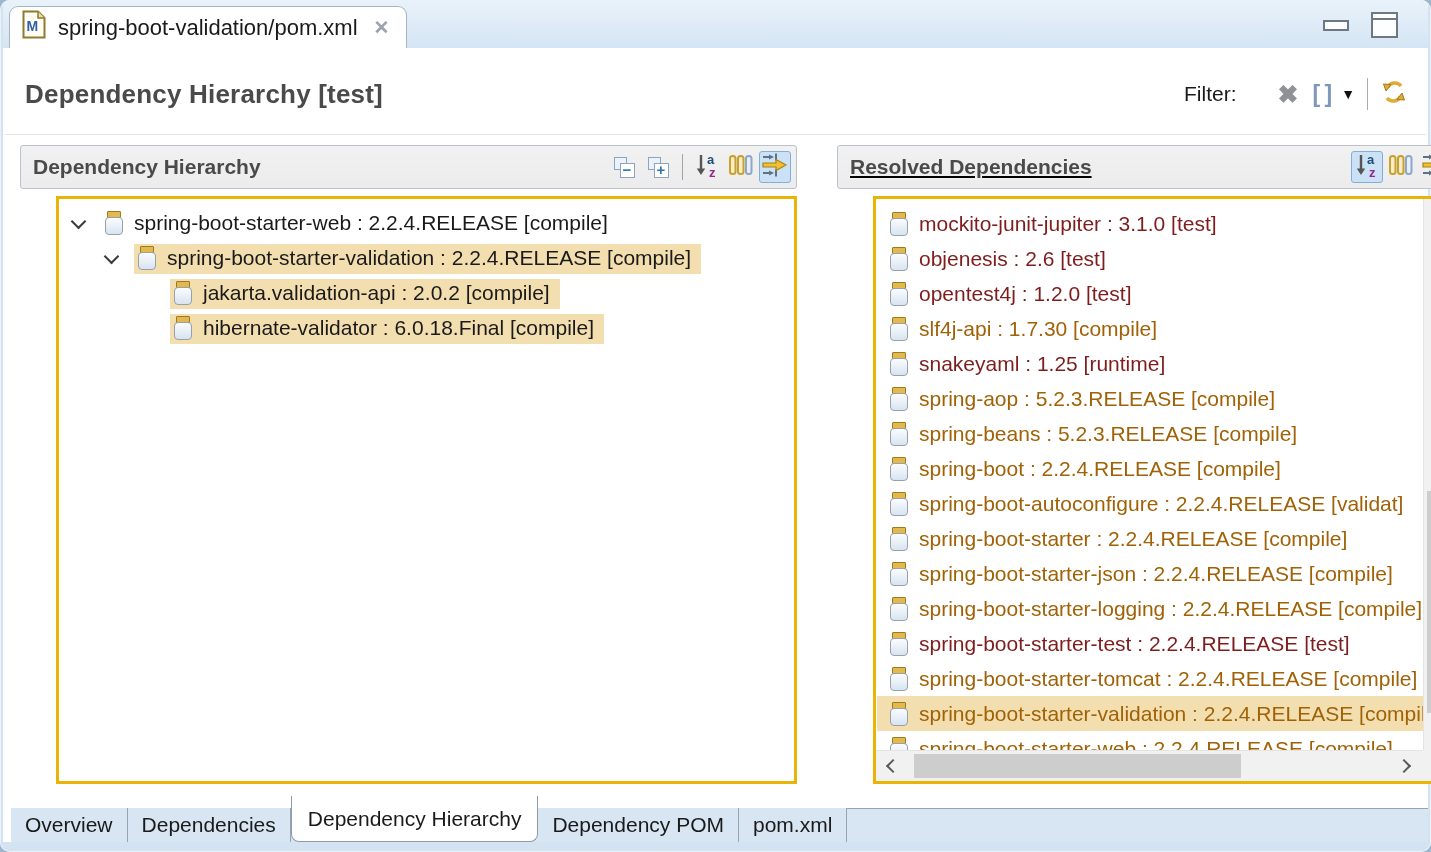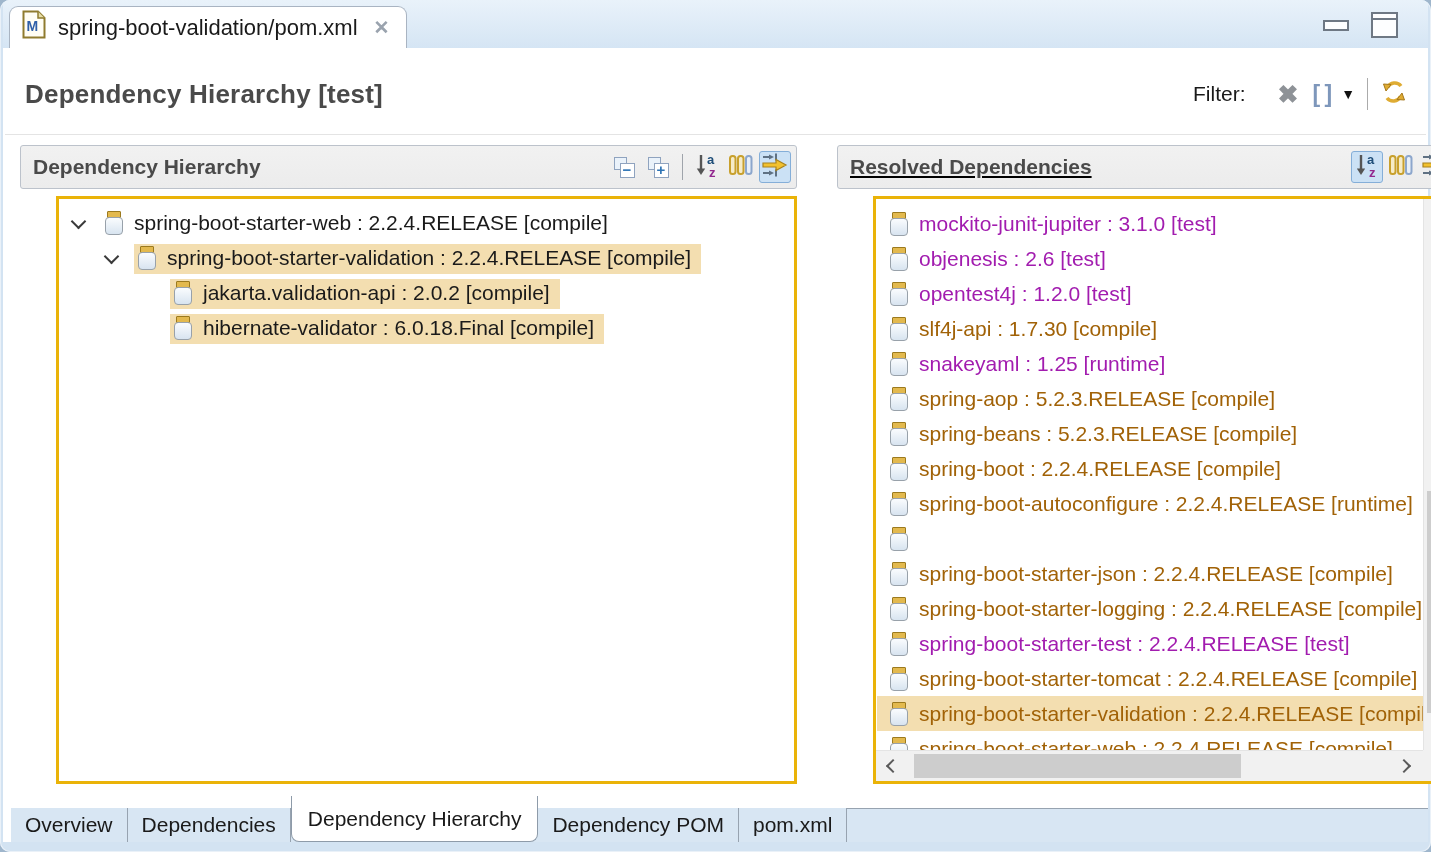--- a/index.html
+++ b/index.html
@@ -18,21 +18,21 @@
   .etab-close{font-size:19px;color:#9AA3AE;font-weight:bold;margin-left:4px;}
   .winbtns{position:absolute;right:30px;top:12px;display:flex;align-items:center;gap:22px;}
   .btn-min{width:26px;height:11px;background:#FDFEFF;border:2px solid #6E7884;}
   .btn-max{width:27px;height:26px;background:#FDFEFF;border:2px solid #6E7884;position:relative;}
   .btn-max::before{content:"";position:absolute;left:0;right:0;top:4px;border-top:2px solid #6E7884;}
   
   .body{flex:1;background:#FFFFFF;display:flex;flex-direction:column;min-height:0;}
   .form-header{height:86px;flex:none;display:flex;align-items:center;justify-content:space-between;
     padding:6px 20px 0 22px;}
   .page-title{font-size:26px;font-weight:bold;color:#4A4A4A;letter-spacing:.2px;}
-  .filter-group{display:flex;align-items:center;gap:16px;}
+  .filter-group{display:flex;align-items:center;gap:25px;}
   .filter-label{font-size:21px;color:#1A1A1A;}
   .filter-input{width:406px;height:37px;border:1px solid #1F72B8;font-size:21px;
     padding:0 8px;color:#1A1A1A;font-family:"Liberation Sans",sans-serif;outline:none;}
   .hicons{display:flex;align-items:center;margin-left:16px;}
   .ic-clear{font-size:25px;color:#8E9297;font-weight:bold;line-height:1;margin-right:14px;}
   .ic-brackets{font-size:23px;font-weight:bold;color:#7E97BB;letter-spacing:-1px;margin-right:10px;}
   .ic-caret{font-size:14px;color:#111;margin-right:12px;}
   .hsep{width:1px;height:32px;background:#ABABAB;margin-right:12px;}
   .header-sep{border-top:1px solid #E4E4E4;margin:0 2px;}
   
@@ -65,21 +65,21 @@
   .jar::before{content:"";position:absolute;top:0;left:2px;right:2px;height:5px;background:#E3B94E;
     border:1px solid #9C7A1E;border-radius:1px;}
   .jar::after{content:"";position:absolute;top:6px;left:0;right:0;bottom:0;
     background:linear-gradient(180deg,#FAFCFE,#D8E4F0);border:1px solid #98A1AA;border-radius:4px;}
   .node{display:flex;align-items:center;padding:2px 10px 4px 4px;}
   .node.hl{background:#F3DEB0;}
   
   .list{position:absolute;left:1px;top:0;right:31px;bottom:31px;overflow:hidden;padding-top:7px;}
   .lrow{height:35px;display:flex;align-items:center;font-size:21px;color:#a16207;
     white-space:nowrap;padding-left:13px;}
-  .lrow.gray{color:#a21caf;}
+  .lrow.gray{color:#7f1d1d;}
   .lrow.rowhl{background:#F3DEB0;}
   
   .vsb{position:absolute;top:0;right:0;bottom:31px;width:31px;background:#F1F1F1;border-left:1px solid #E4E4E4;}
   .hsb{position:absolute;left:0;right:31px;bottom:0;height:31px;background:#F1F1F1;border-top:1px solid #E4E4E4;}
   .sbcorner{position:absolute;right:0;bottom:0;width:31px;height:31px;background:#F1F1F1;}
   .vthumb{position:absolute;top:292px;left:3px;right:3px;height:222px;background:#CDCDCD;}
   .hthumb{position:absolute;left:38px;width:327px;top:3px;bottom:3px;background:#CDCDCD;}
   .chv{position:absolute;width:10px;height:10px;border-left:2px solid #5A5A5A;border-bottom:2px solid #5A5A5A;}
   .chv.up{left:10px;top:12px;transform:rotate(135deg);}
   .chv.down{left:10px;bottom:12px;transform:rotate(-45deg);}
@@ -298,24 +298,25 @@
               <div class="lrow">
                 <span class="jar"></span>
                 <span>spring-beans : 5.2.3.RELEASE [compile]</span>
               </div>
               <div class="lrow">
                 <span class="jar"></span>
                 <span>spring-boot : 2.2.4.RELEASE [compile]</span>
               </div>
               <div class="lrow">
                 <span class="jar"></span>
-                <span>spring-boot-autoconfigure : 2.2.4.RELEASE [runtime]</span>
-              </div>
-              <div class="lrow">
-                <span class="jar"></span>
+                <span>spring-boot-autoconfigure : 2.2.4.RELEASE [validat]</span>
+              </div>
+              <div class="lrow">
+                <span class="jar"></span>
+                <span>spring-boot-starter : 2.2.4.RELEASE [compile]</span>
               </div>
               <div class="lrow">
                 <span class="jar"></span>
                 <span>spring-boot-starter-json : 2.2.4.RELEASE [compile]</span>
               </div>
               <div class="lrow">
                 <span class="jar"></span>
                 <span>spring-boot-starter-logging : 2.2.4.RELEASE [compile]</span>
               </div>
               <div class="lrow gray">

